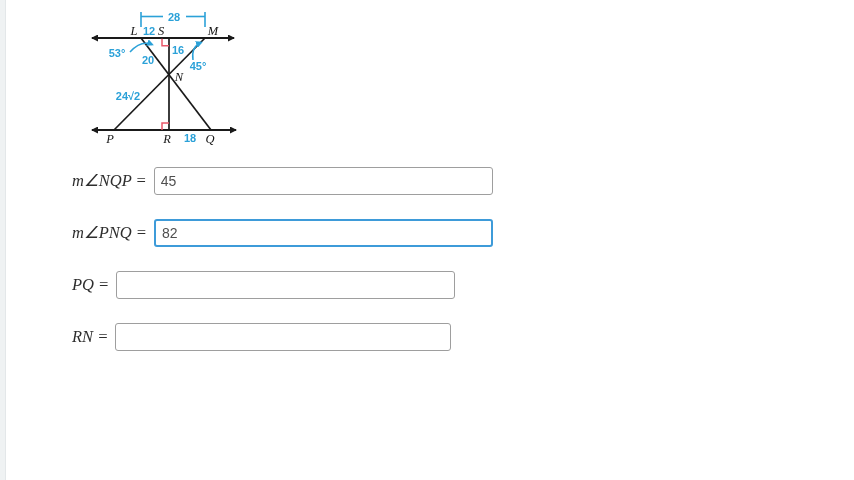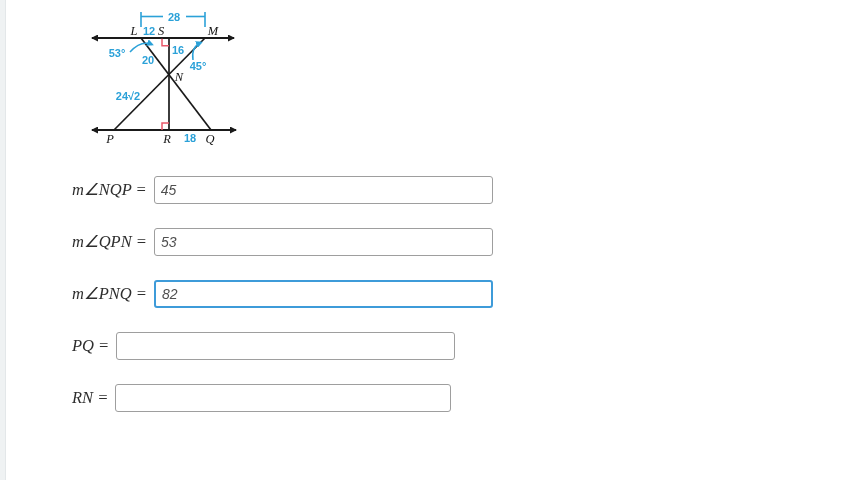--- a/index.html
+++ b/index.html
@@ -22,31 +22,31 @@
   text.pt {
     font-family:"Liberation Serif", serif; font-style:italic;
     font-size:12.5px; fill:#141414;
   }
   text.mz {
     font-family:"Liberation Sans", sans-serif; font-weight:bold;
     font-size:11px; fill:#2ba1d8;
   }
 
   
-  .form { position:absolute; left:72px; top:176px; }
+  .form { position:absolute; left:72px; top:167px; }
   .form-row { display:flex; align-items:center; height:28px; margin-bottom:24px; }
   .math-label {
     font-family:"Liberation Serif", serif; font-style:italic;
     font-size:16.5px; color:#2e2e2e; margin-right:7px; white-space:pre;
   }
   .answer-input {
     height:28px; box-sizing:border-box;
     border:1px solid #9e9e9e; border-radius:3px;
     font-family:"Liberation Sans", sans-serif; font-size:14px; color:#4f4f4f;
-    padding:0 6px; background:#ffffff; outline:none;font-style:italic;
+    padding:0 6px; background:#ffffff; outline:none;
   }
   .answer-input.focused { border:2px solid #3e9bd9; }
   .w-main { width:339px; }
   .w-rn { width:336px; }
   .w-pq { width:339px; }
   .w-nm1 { width:335px; }
   .w-nm2 { width:339px; }
   .radical {
     font-family:"DejaVu Sans", sans-serif; font-size:19px; color:#2b2b2b;
     align-self:flex-end; line-height:24px; margin:0 2px 0 3px;
@@ -109,24 +109,20 @@
     </svg>
   </div>
 
   <div class="form">
 
     <div class="form-row">
       <span class="math-label">m∠NQP =</span>
       <input class="answer-input w-main" type="text" value="45" style="">
     </div>
 
-    <div class="form-row">
-      <span class="math-label">m∠QPN =</span>
-      <input class="answer-input w-main" type="text" value="53" style="">
-    </div>
 
     <div class="form-row">
       <span class="math-label">m∠PNQ =</span>
       <input class="answer-input w-main focused" type="text" autofocus="" value="82" style="">
     </div>
 
     <div class="form-row">
       <span class="math-label">PQ =</span>
       <input class="answer-input w-pq" type="text" value="" style="">
     </div>

